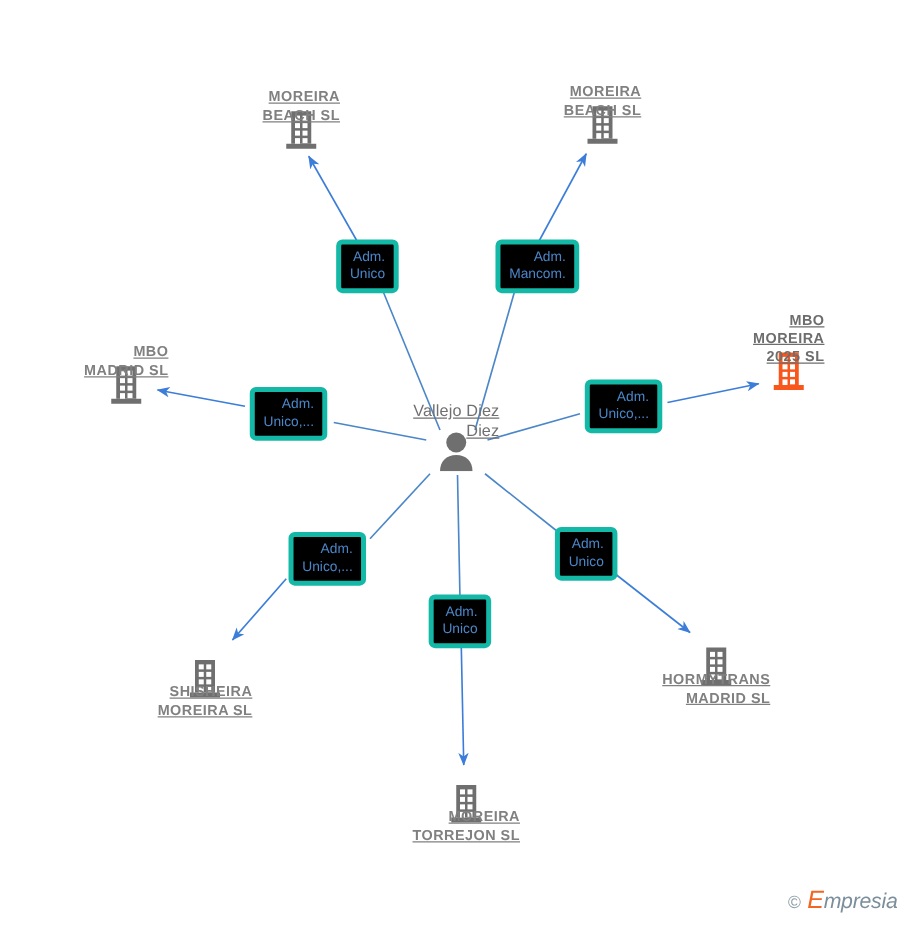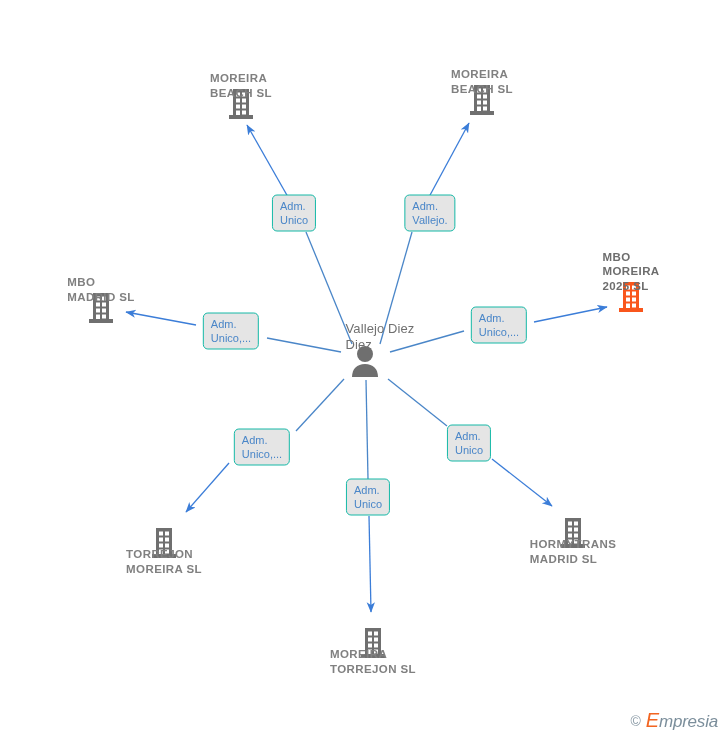--- a/index.html
+++ b/index.html
@@ -34,48 +34,49 @@
     transform: translate(-50%, -50%);
     display: flex;
     flex-direction: column;
     align-items: center;
     white-space: nowrap;
   }
   .node-label {
     font-size: 11.5px;
     line-height: 14.5px;
     color: #808080;
-    text-align: left;
+    text-align: right;
     letter-spacing: 0.4px;
     font-weight: bold;
+    text-decoration: underline;
   }
   .node-label.plain {
     font-weight: normal;
     font-size: 13px;
     line-height: 16px;
     letter-spacing: 0.1px;
     color: #707070;
   }
   .node-label.highlight {
     color: #6d6d6d;
   }
   .icon-building svg, .icon-person svg {
     display: block;
   }
   .edge-label {
     position: absolute;
     transform: translate(-50%, -50%);
-    border: 1px solid #14b8a6;
+    border: 4px solid #14b8a6;
     border-radius: 5px;
-    background: #e5e5e5;
+    background: #000000;
     color: #4a86c8;
     font-size: 11px;
     line-height: 14px;
     padding: 3px 7px 4px 7px;
-    text-align: left;
+    text-align: right;
     white-space: nowrap;
     box-sizing: border-box;
   }
   .edge-label span {
     display: block;
   }
   .watermark {
     position: absolute;
     right: 10px;
     bottom: 8px;
@@ -143,21 +144,21 @@
     </g>
 
     <g>
       <path d="M 388,379 L 447,426" stroke="#4a86c8" stroke-width="1.3" fill="none"></path>
       <path d="M 492,459 L 552,506" stroke="#3b7dd8" stroke-width="1.3" fill="none" marker-end="url(#arrow-blue)"></path>
     </g>
   </svg>
 
   <div class="node" style="left:365px; top:361px;">
     <div class="node-inner" style="top:0; left:0;">
-      <div class="node-label plain" style="position:absolute; bottom:24px; left:50%; transform:translateX(-50%);margin-left:15px;">
+      <div class="node-label plain" style="position:absolute; bottom:24px; left:50%; transform:translateX(-50%);">
         <div>Vallejo Diez</div>
         <div>Diez</div>
       </div>
       <span class="icon-person">
         <svg width="30" height="32" viewBox="0 0 30 32">
           <circle cx="15" cy="9" r="8" fill="#6f6f6f"></circle>
           <path d="M15 19 C7 19 2 24 2 32 L28 32 C28 24 23 19 15 19 Z" fill="#6f6f6f"></path>
         </svg>
       </span>
     </div>
@@ -266,21 +267,21 @@
           <rect x="16" y="4.5" width="4" height="4" fill="#ffffff"></rect>
           <rect x="10" y="10.5" width="4" height="4" fill="#ffffff"></rect>
           <rect x="16" y="10.5" width="4" height="4" fill="#ffffff"></rect>
           <rect x="10" y="16.5" width="4" height="4" fill="#ffffff"></rect>
           <rect x="16" y="16.5" width="4" height="4" fill="#ffffff"></rect>
           <rect x="10" y="22.5" width="4" height="4.5" fill="#ffffff"></rect>
           <rect x="16" y="22.5" width="4" height="4" fill="#ffffff"></rect>
         </svg>
       </span>
       <div class="node-label" style="position:absolute; top:20px; left:50%; transform:translateX(-50%);">
-        <div>TORREJON</div>
+        <div>SHISHEIRA</div>
         <div>MOREIRA  SL</div>
       </div>
     </div>
   </div>
 
   <div class="node" style="left:373px; top:643px;">
     <div class="node-inner" style="top:0; left:0;">
       <span class="icon-building">
         <svg width="30" height="32" viewBox="0 0 30 32">
           <rect x="7" y="1" width="16" height="26" fill="#6f6f6f"></rect>
@@ -325,21 +326,21 @@
     </div>
   </div>
 
   <div class="edge-label" style="left:294px; top:213px;">
     <span>Adm.</span>
     <span>Unico</span>
   </div>
 
   <div class="edge-label" style="left:430px; top:213px;">
     <span>Adm.</span>
-    <span>Vallejo.</span>
+    <span>Mancom.</span>
   </div>
 
   <div class="edge-label" style="left:499px; top:325px;">
     <span>Adm.</span>
     <span>Unico,...</span>
   </div>
 
   <div class="edge-label" style="left:231px; top:331px;">
     <span>Adm.</span>
     <span>Unico,...</span>

